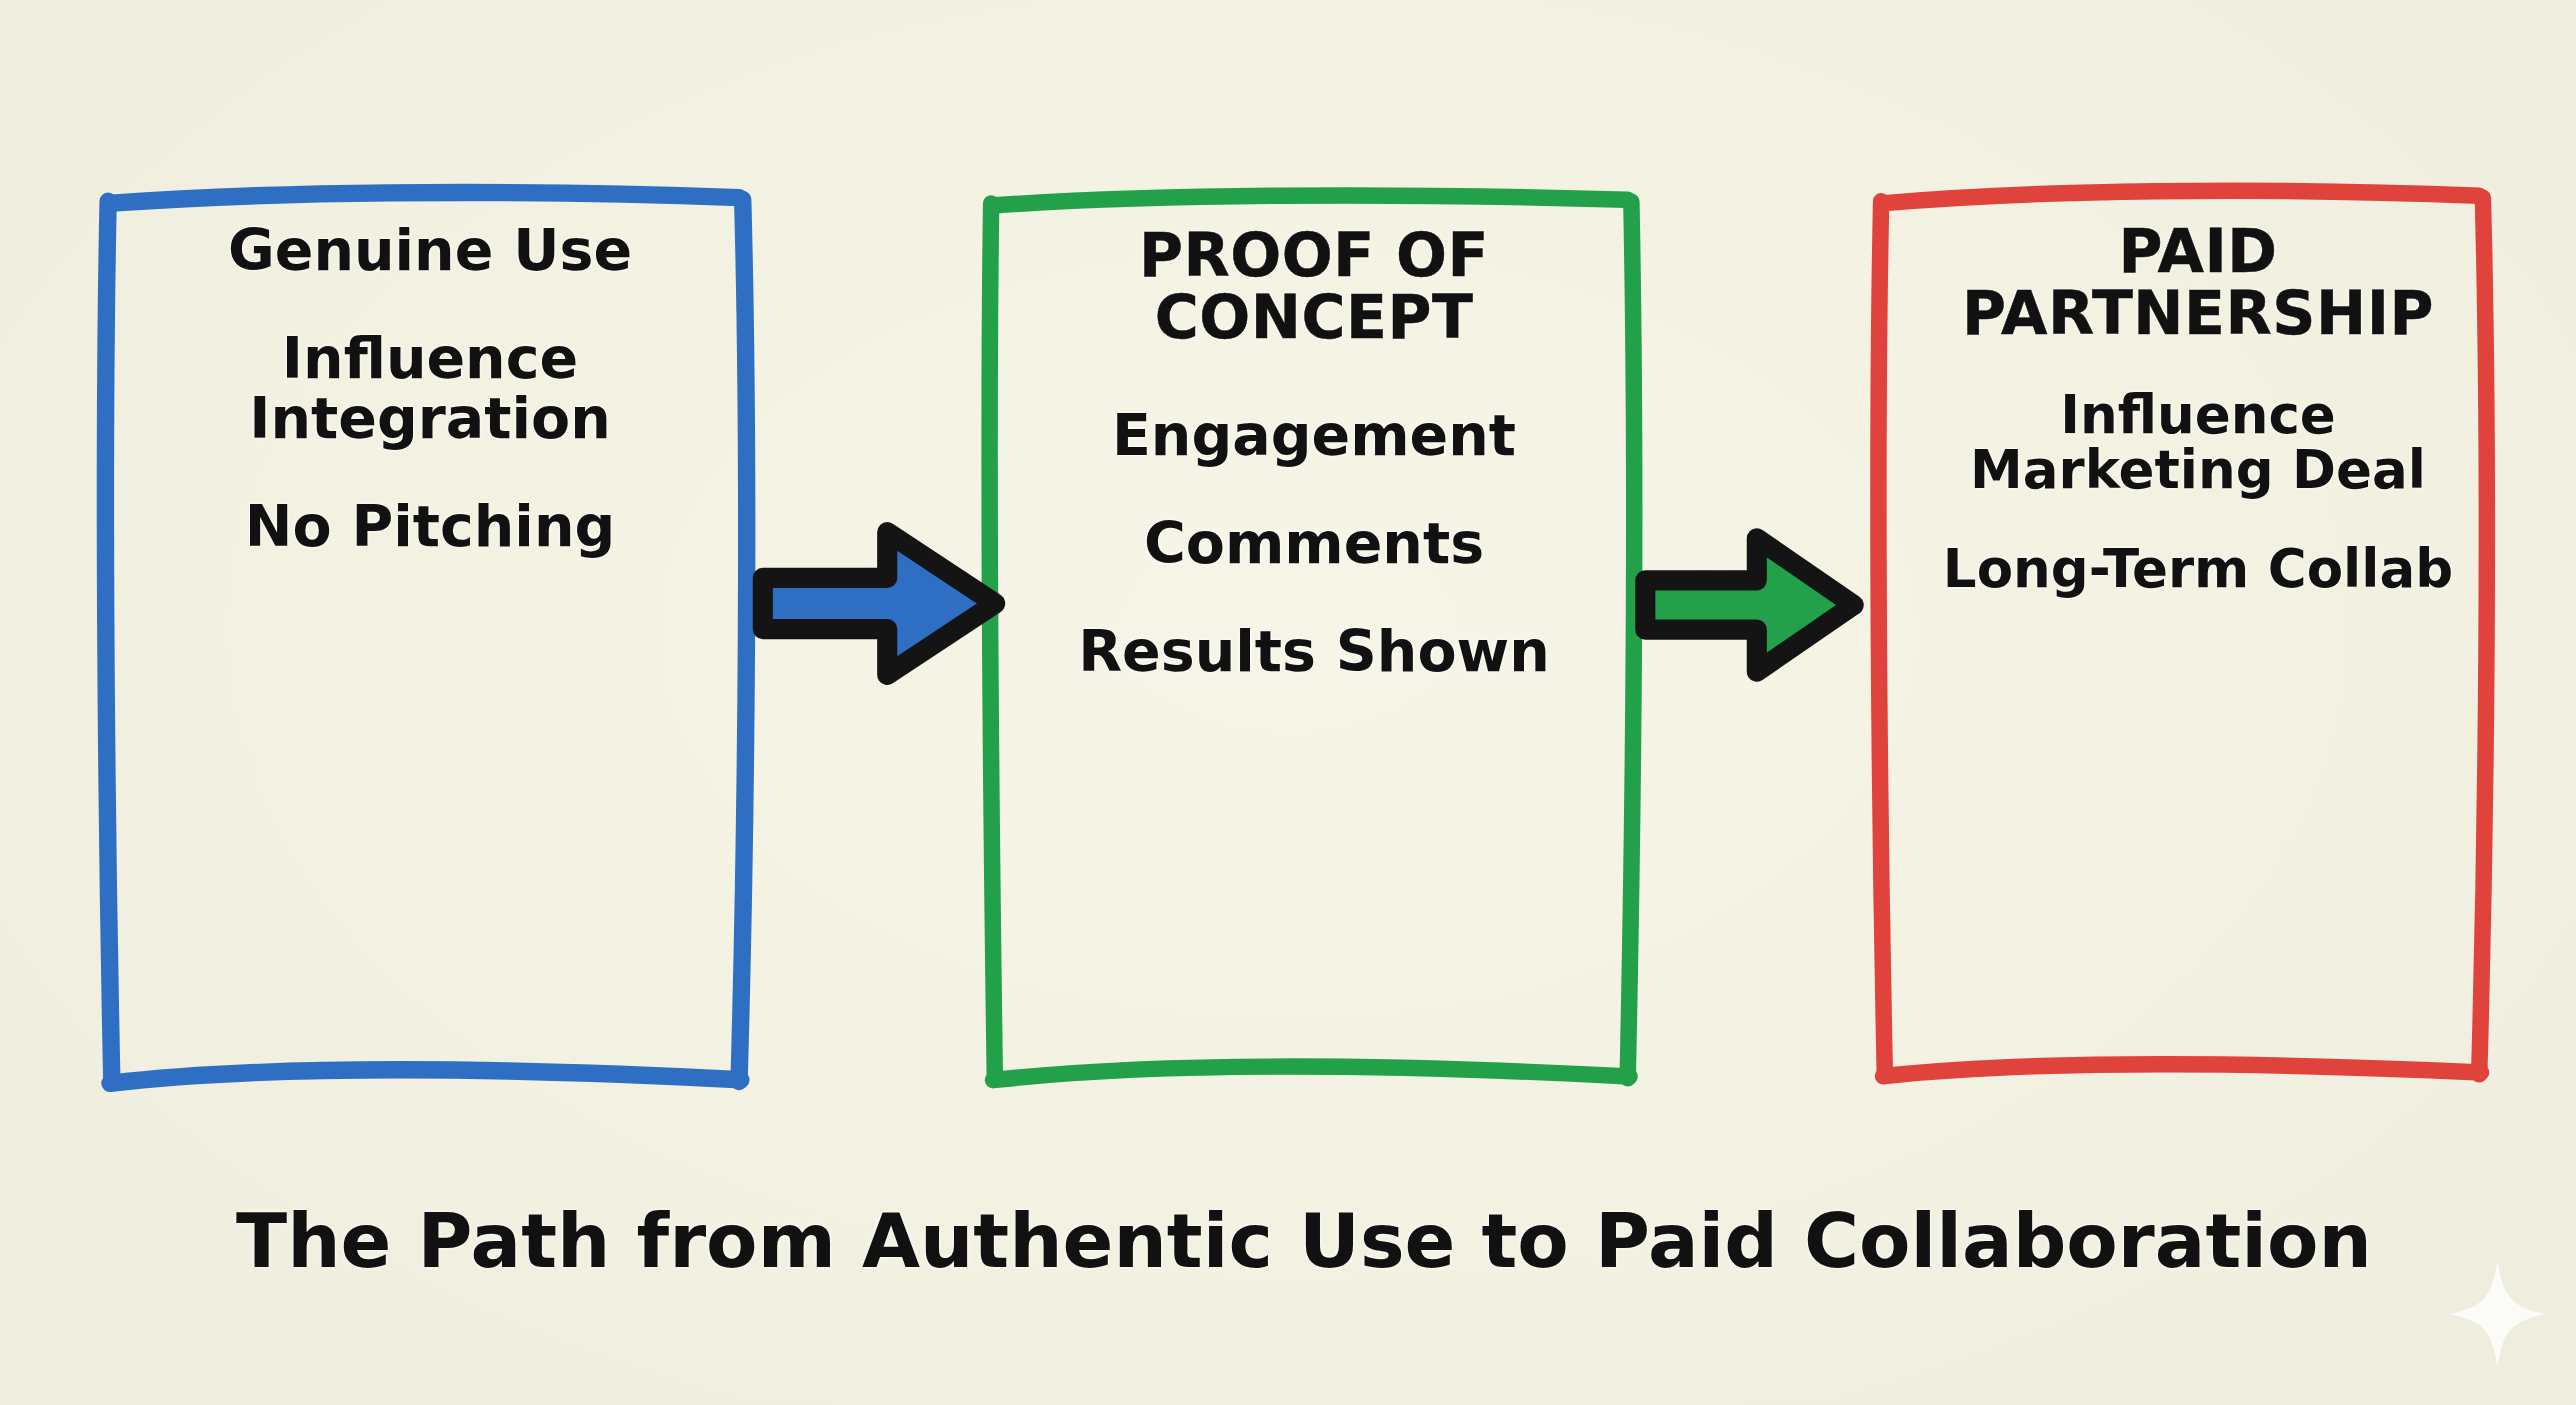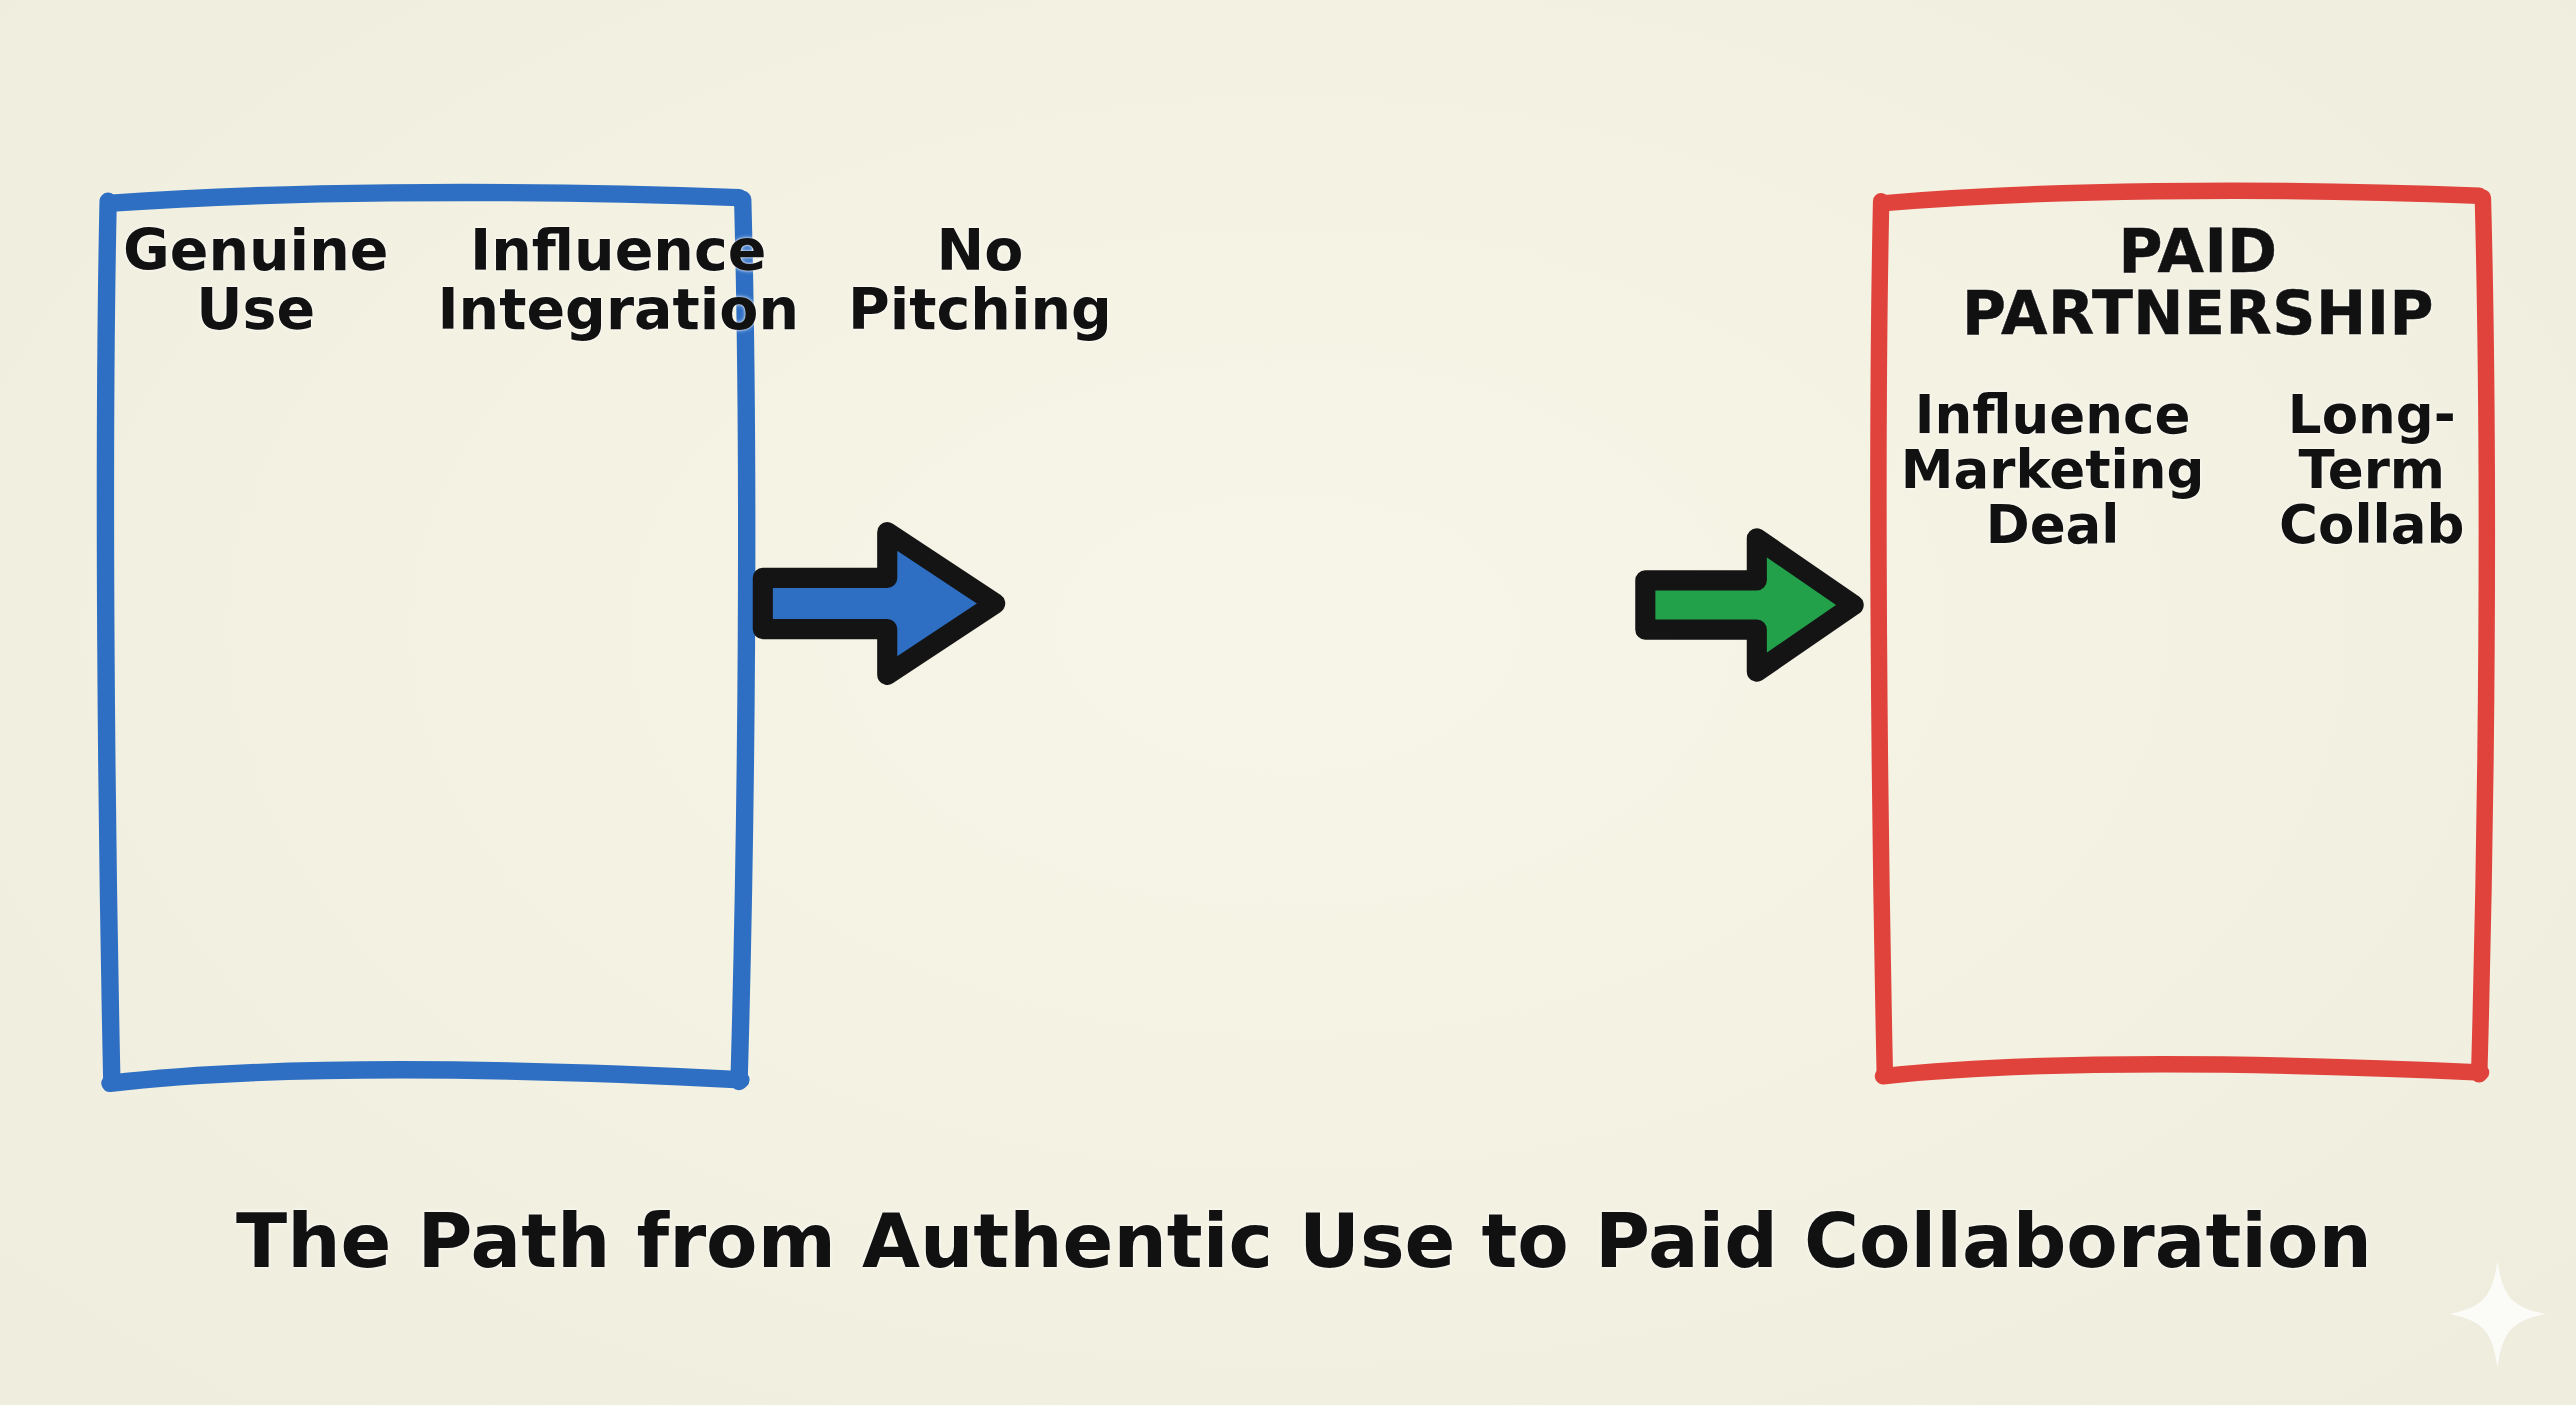--- a/index.html
+++ b/index.html
@@ -60,21 +60,21 @@
     line-height: 1.04;
     font-family: "DejaVu Sans", sans-serif;
     text-shadow:
       0 0 1.8px rgba(255,255,255,0.95),
       0 0 4.6px rgba(255,255,255,0.8);
     -webkit-text-stroke: 0.5px #111;
   }
 
   .stage-items {
     display: flex;
-    flex-direction: row;
+    flex-direction: column;
     align-items: center;
     width: 100%;
   }
 
   .stage-item {
     text-align: center;
     color: #111111;
     line-height: 1.04;
     font-weight: 600;
     font-family: "DejaVu Sans", sans-serif;
@@ -163,20 +163,39 @@
       </div>
     </div>
   </div>
 
   <div class="arrow" id="arrow-1">
     <svg width="258" height="183" viewBox="0 0 282 200">
       <path d="M14,72 L150,72 L150,22 L268,100 L150,178 L150,128 L14,128 Z" fill="#2e6fc4" stroke="#141414" stroke-width="22" stroke-linejoin="round" stroke-linecap="round"></path>
     </svg>
   </div>
 
+  <div class="stage" id="stage-2">
+    <div class="stage-frame">
+      <svg viewBox="0 0 726 990" preserveAspectRatio="none">
+        <path d="M14,20 C190,8 440,6 706,14" fill="none" stroke="#22a04a" stroke-width="18" stroke-linecap="round"></path>
+        <path d="M10,18 C6,300 10,690 14,972" fill="none" stroke="#22a04a" stroke-width="18" stroke-linecap="round"></path>
+        <path d="M710,16 C716,320 712,690 706,974" fill="none" stroke="#22a04a" stroke-width="18" stroke-linecap="round"></path>
+        <path d="M12,976 C210,954 480,960 708,972" fill="none" stroke="#22a04a" stroke-width="18" stroke-linecap="round"></path>
+      </svg>
+    </div>
+    <div class="stage-inner">
+      <div class="stage-title">PROOF OF
+CONCEPT</div>
+      <div class="stage-items">
+        <div class="stage-item">Engagement</div>
+        <div class="stage-item">Comments</div>
+        <div class="stage-item">Results Shown</div>
+      </div>
+    </div>
+  </div>
 
   <div class="arrow" id="arrow-2">
     <svg width="231" height="170" viewBox="0 0 252 186">
       <path d="M12,66 L134,66 L134,20 L240,93 L134,166 L134,120 L12,120 Z" fill="#22a04a" stroke="#141414" stroke-width="22" stroke-linejoin="round" stroke-linecap="round"></path>
     </svg>
   </div>
 
   <div class="stage" id="stage-3">
     <div class="stage-frame">
       <svg viewBox="0 0 678 990" preserveAspectRatio="none">

